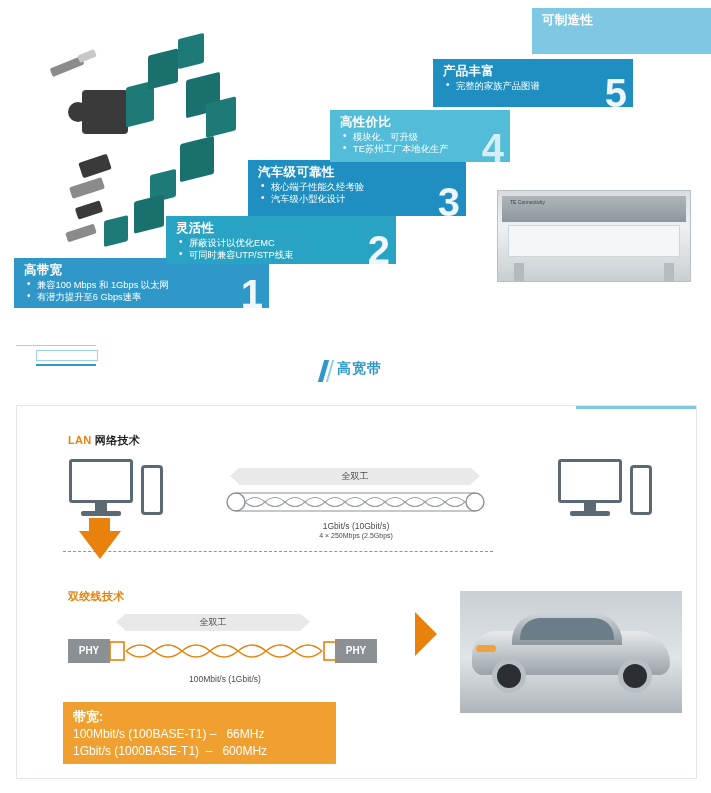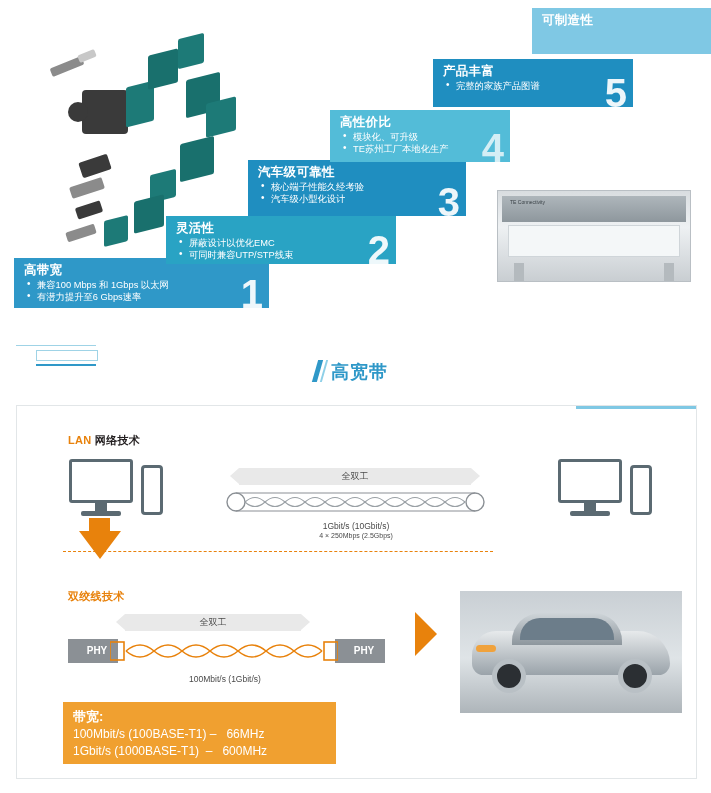--- a/index.html
+++ b/index.html
@@ -72,21 +72,21 @@
   #divider .d-line1{width:80px;height:1px;background:#9fd3e6;}
   #divider .d-box{margin-top:4px;margin-left:20px;width:60px;height:9px;border:1px solid #9fd3e6;}
   #divider .d-line2{margin-top:3px;margin-left:20px;width:60px;height:2px;background:#2f98c8;}
 
   
   #section-title-wrap{
     position:absolute;left:0;top:358px;width:711px;text-align:center;
   }
   #section-title{
     display:inline-block;position:relative;padding:2px 14px 2px 22px;
-    font-size:18px;font-weight:bold;color:#2f98c8;letter-spacing:1px;
+    font-size:14px;font-weight:bold;color:#2f98c8;letter-spacing:1px;
   }
   #section-title .slash{
     position:absolute;left:6px;top:2px;width:5px;height:22px;background:#2f98c8;
     transform:skewX(-16deg);
   }
   #section-title .slash2{
     position:absolute;left:14px;top:2px;width:2px;height:22px;background:#8fd0e8;
     transform:skewX(-16deg);
   }
 
@@ -135,21 +135,21 @@
   #dash-line{position:absolute;left:46px;top:145px;width:430px;border-top:1px dashed #e8820c;}
   #down-arrow{position:absolute;left:62px;top:125px;width:0;height:0;
     border-left:21px solid transparent;border-right:21px solid transparent;border-top:28px solid #e8820c;}
   #down-arrow-stem{position:absolute;left:72px;top:112px;width:21px;height:16px;background:#e8820c;}
 
   
   #tp-title{left:51px;top:183px;}
   #tp-duplex{left:108px;top:208px;width:176px;}
   .phybox{
     position:absolute;width:42px;height:24px;background:#8b9095;color:#fff;
-    font-size:10px;font-weight:bold;text-align:center;line-height:24px;padding-left:8px;
+    font-size:10px;font-weight:bold;text-align:center;line-height:24px;
   }
   #phy-left{left:51px;top:233px;}
   #phy-right{left:318px;top:233px;}
   #tp-rate{left:108px;top:268px;width:200px;}
 
   
   #car-arrow{position:absolute;left:398px;top:206px;width:0;height:0;
     border-top:22px solid transparent;border-bottom:22px solid transparent;border-left:22px solid #e8820c;}
 
   

